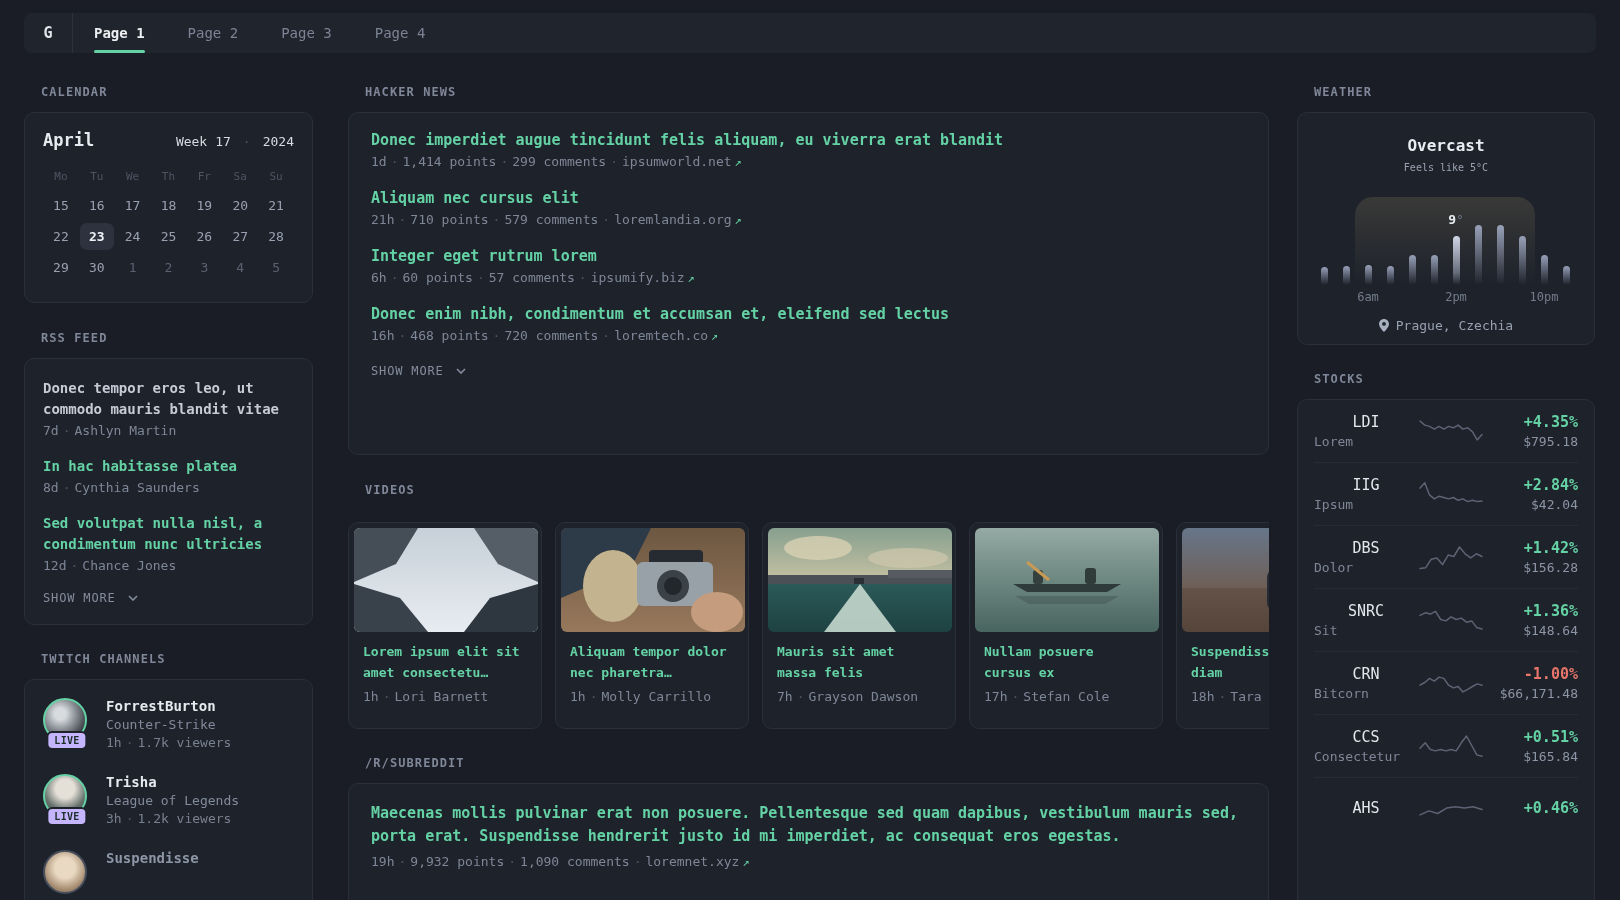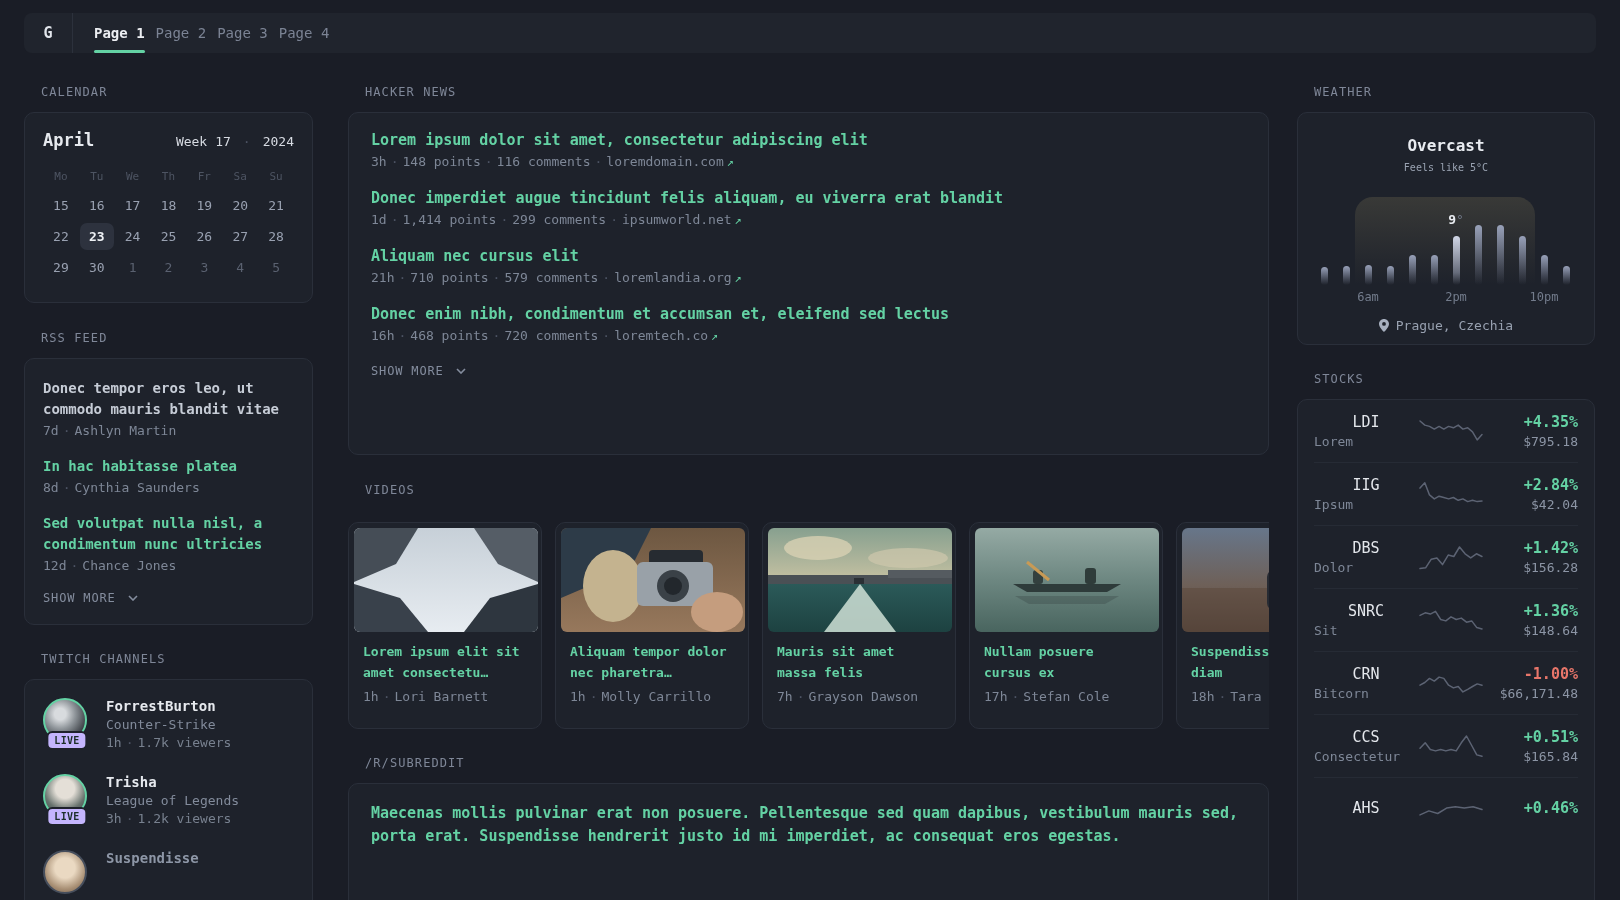--- a/index.html
+++ b/index.html
@@ -10,32 +10,32 @@
   *{margin:0;padding:0;box-sizing:border-box;}
   html,body{width:1620px;height:900px;}
   body{background:var(--bg);overflow:hidden;position:relative;
        font-family:"DejaVu Sans Mono",monospace;-webkit-font-smoothing:antialiased;}
 
   
   .nav{position:absolute;left:24px;top:13px;width:1572px;height:40px;background:var(--navbg);
        border-radius:8px;display:flex;align-items:stretch;}
   .nav-logo{width:49px;display:flex;align-items:center;justify-content:center;
        border-right:1px solid #2c313c;color:#e2e6ec;font-weight:bold;font-size:15px;}
-  .nav-tabs{display:flex;gap:11px;padding-left:21px;}
+  .nav-tabs{display:flex;gap:43px;padding-left:21px;}
   .tab{display:flex;align-items:center;font-size:14px;color:#7b8394;position:relative;cursor:pointer;}
   .tab.active{color:#eceef2;font-weight:bold;}
   .tab.active::after{content:"";position:absolute;left:0;right:0;bottom:0;height:3px;
        background:var(--accent);border-radius:3px;}
 
   
   .col{position:absolute;top:85px;}
   #col-left{left:24px;width:289px;}
   #col-mid{left:348px;width:921px;}
   #col-right{left:1297px;width:298px;}
-  .widget-title{font-size:12px;font-weight:normal;color:#7f8798;letter-spacing:.09em;
+  .widget-title{font-size:12px;font-weight:bold;color:#7f8798;letter-spacing:.09em;
        margin:0 0 13px 17px;}
   .mt1{margin-top:28px;} .mt2{margin-top:27px;}
   .card{background:var(--card);border:1px solid var(--border);border-radius:10px;}
 
   
   .cal{height:191px;padding:17px 18px;}
   .cal-head{display:flex;justify-content:space-between;align-items:baseline;}
   .cal-month{font-size:17px;font-weight:bold;color:var(--t-bright);}
   .cal-week{font-size:13px;color:#d7dbe2;display:flex;gap:8px;align-items:baseline;}
   .cal-grid{display:grid;grid-template-columns:repeat(7,1fr);margin-top:13px;text-align:center;}
@@ -236,30 +236,30 @@
         <div class="tw-name offline">Suspendisse</div>
       </div>
     </div>
   </div>
 </div>
 
 <div class="col" id="col-mid">
   <h2 class="widget-title">HACKER NEWS</h2>
   <div class="card hn">
     <div class="hn-item">
-      <div class="hn-title">Lorem ipsum dolor sit amet, consectetur adipiscing elit</div>
-      <div class="hn-meta"><span>3h</span><span class="dot">·</span><span>148 points</span><span class="dot">·</span><span>116 comments</span><span class="dot">·</span><span>loremdomain.com</span><span class="ext">↗</span></div>
-    </div>
-    <div class="hn-item">
       <div class="hn-title">Donec imperdiet augue tincidunt felis aliquam, eu viverra erat blandit</div>
       <div class="hn-meta"><span>1d</span><span class="dot">·</span><span>1,414 points</span><span class="dot">·</span><span>299 comments</span><span class="dot">·</span><span>ipsumworld.net</span><span class="ext">↗</span></div>
     </div>
     <div class="hn-item">
       <div class="hn-title">Aliquam nec cursus elit</div>
       <div class="hn-meta"><span>21h</span><span class="dot">·</span><span>710 points</span><span class="dot">·</span><span>579 comments</span><span class="dot">·</span><span>loremlandia.org</span><span class="ext">↗</span></div>
+    </div>
+    <div class="hn-item">
+      <div class="hn-title">Integer eget rutrum lorem</div>
+      <div class="hn-meta"><span>6h</span><span class="dot">·</span><span>60 points</span><span class="dot">·</span><span>57 comments</span><span class="dot">·</span><span>ipsumify.biz</span><span class="ext">↗</span></div>
     </div>
     <div class="hn-item">
       <div class="hn-title">Donec enim nibh, condimentum et accumsan et, eleifend sed lectus</div>
       <div class="hn-meta"><span>16h</span><span class="dot">·</span><span>468 points</span><span class="dot">·</span><span>720 comments</span><span class="dot">·</span><span>loremtech.co</span><span class="ext">↗</span></div>
     </div>
     <div class="show-more">
       <span>SHOW MORE</span>
       <svg width="10" height="6" viewBox="0 0 10 6">
           <polyline class="chev" points="1,1 5,5 9,1"></polyline>
         </svg>
@@ -368,20 +368,21 @@
         <rect x="85" y="42" width="22" height="40" rx="7" fill="#272b33"></rect>
       </svg>
       <div class="v-title">Suspendisse pulvinar diam</div>
       <div class="v-meta"><span>18h</span><span class="dot">·</span><span>Tara</span></div>
     </div>
   </div>
 
   <h2 class="widget-title mt2">/R/SUBREDDIT</h2>
   <div class="card sub">
     <div class="sub-title">Maecenas mollis pulvinar erat non posuere. Pellentesque sed quam dapibus, vestibulum mauris sed, porta erat. Suspendisse hendrerit justo id mi imperdiet, ac consequat eros egestas.</div>
+    <div class="sub-meta"><span>19h</span><span class="dot">·</span><span>9,932 points</span><span class="dot">·</span><span>1,090 comments</span><span class="dot">·</span><span>loremnet.xyz</span><span class="ext">↗</span></div>
   </div>
 </div>
 
 <div class="col" id="col-right">
   <h2 class="widget-title">WEATHER</h2>
   <div class="card weather">
     <div class="w-cond">Overcast</div>
     <div class="w-feels">Feels like 5°C</div>
     <div class="w-chart">
         <div class="w-daylight" style="left: 40px; width: 180px;"></div>

